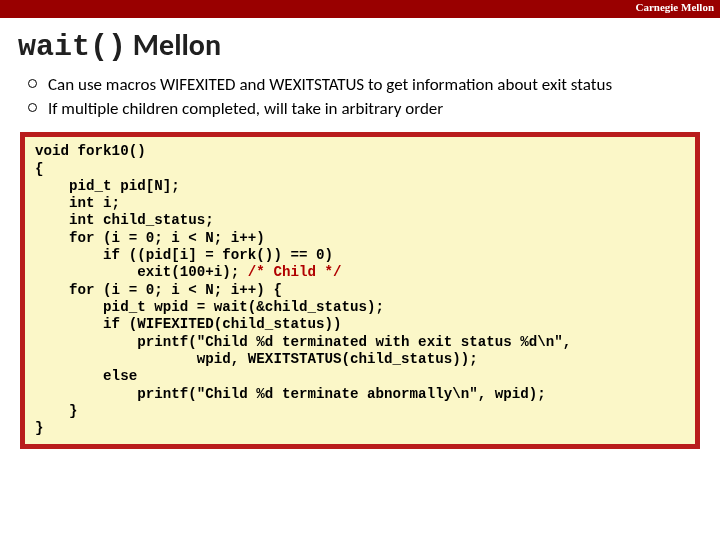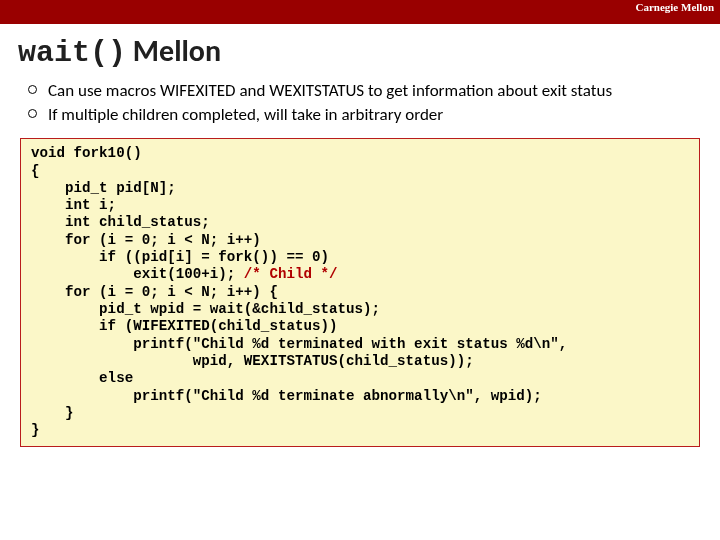--- a/index.html
+++ b/index.html
@@ -6,21 +6,21 @@
     margin: 0;
     padding: 0;
     width: 720px;
     height: 540px;
     background: #ffffff;
     font-family: Calibri, "Segoe UI", Arial, sans-serif;
     color: #000;
     overflow: hidden;
   }
   .topbar {
-    height: 24px;
+    height: 18px;
     background: #990000;
     position: relative;
   }
   .topbar-label {
     position: absolute;
     right: 6px;
     top: 1px;
     color: #fff;
     font-weight: bold;
     font-size: 11px;
@@ -56,21 +56,21 @@
     position: absolute;
     left: 0;
     top: 5px;
     width: 9px;
     height: 9px;
     border: 1.5px solid #000;
     border-radius: 50%;
     box-sizing: border-box;
   }
   .codebox {
-    border: 1px solid #b91c1c;
+    border: 5px solid #b91c1c;
     background: #fbf7c8;
     margin: 4px 2px 0 2px;
     padding: 6px 10px 6px 10px;
   }
   pre.code {
     margin: 0;
     font-family: "Courier New", monospace;
     font-size: 14.2px;
     line-height: 1.22;
     font-weight: bold;

